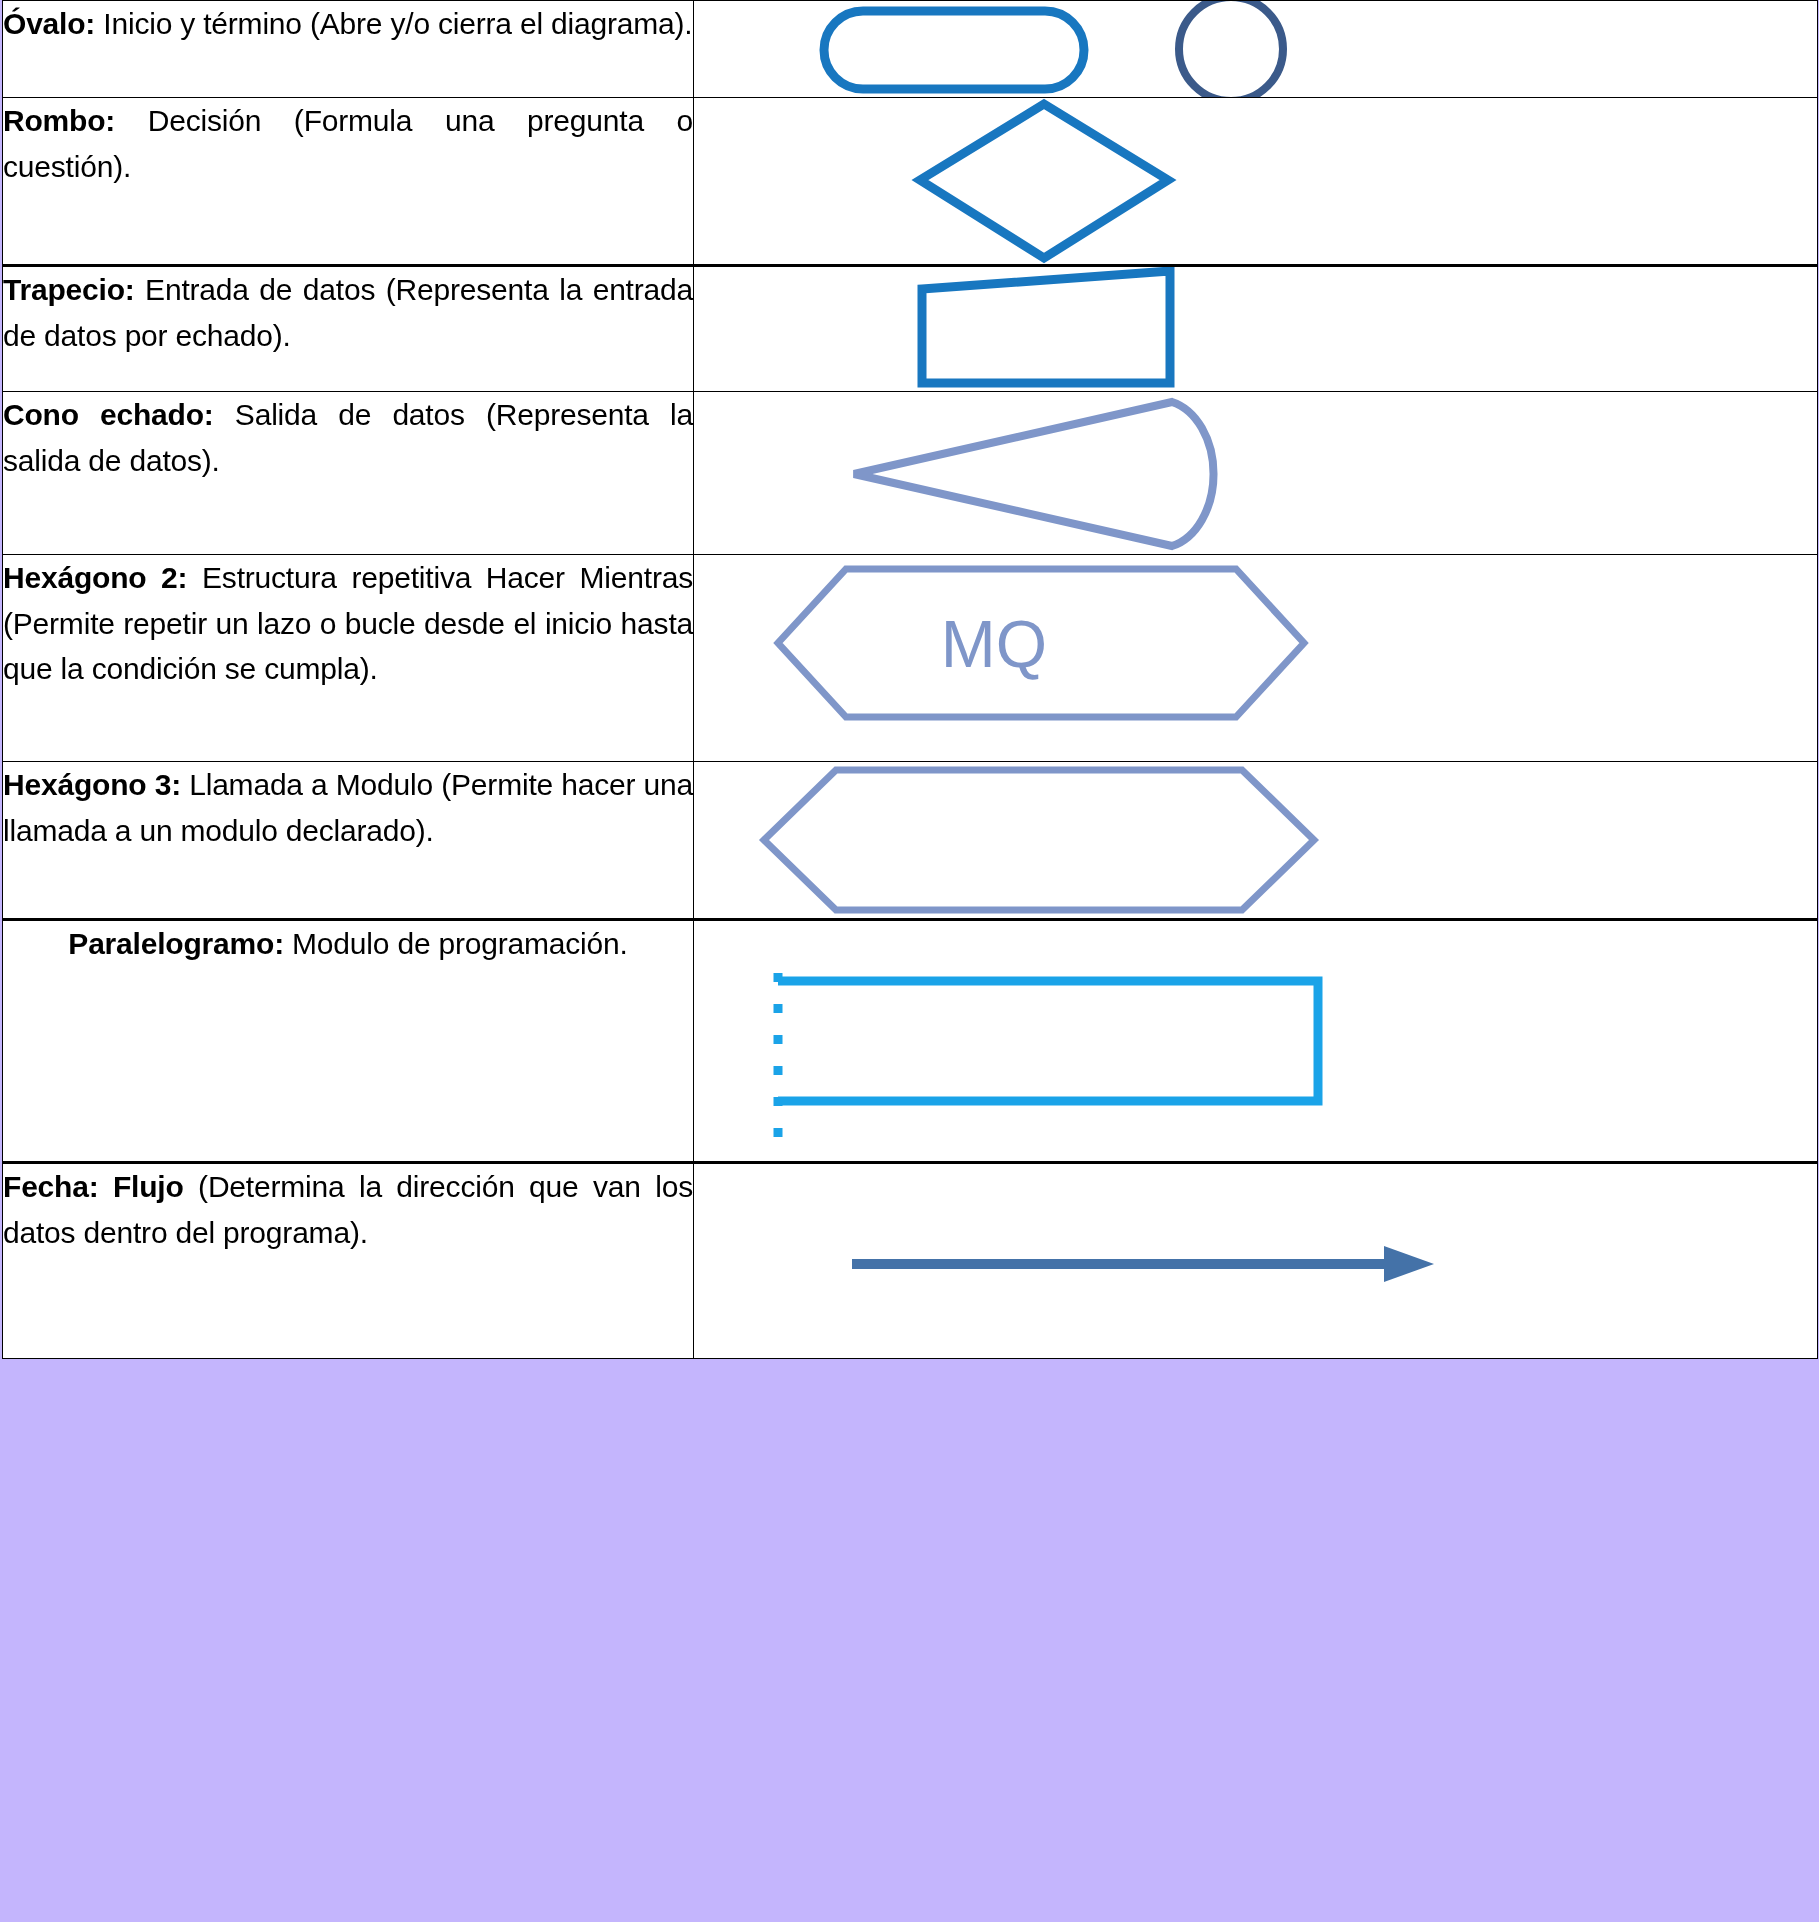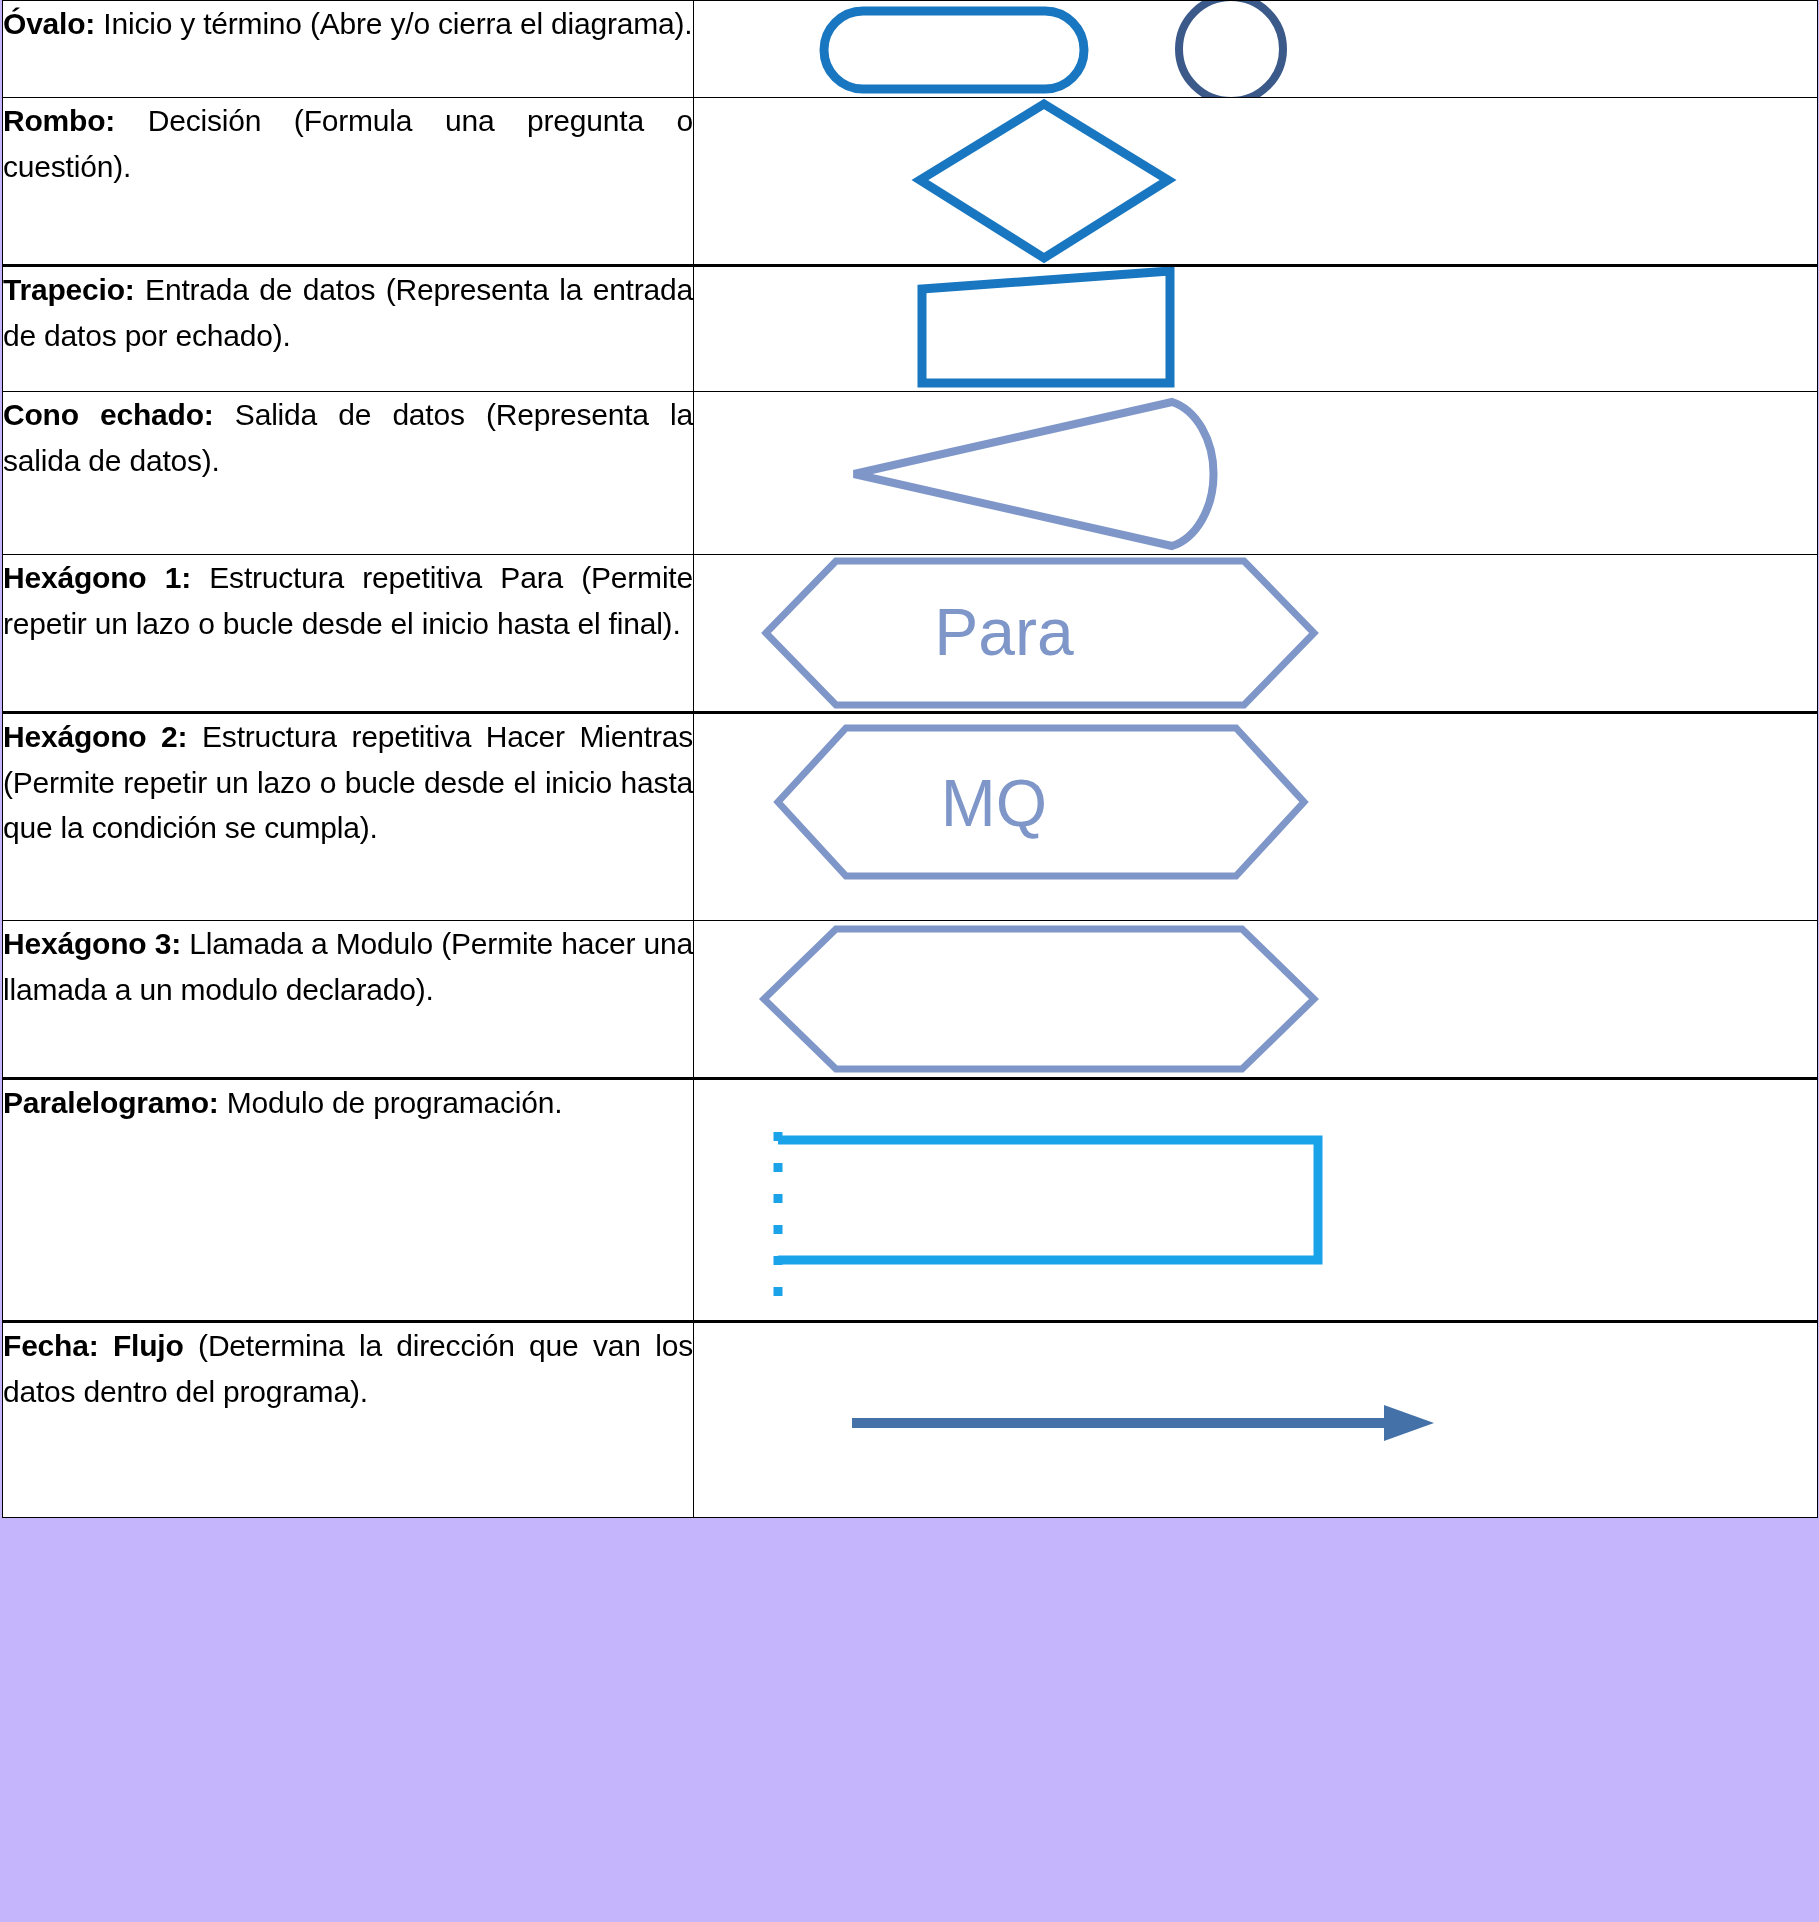--- a/index.html
+++ b/index.html
@@ -39,21 +39,21 @@
     width: 690px;
     padding: 6px 10px 6px 12px;
     text-align: justify;
     text-justify: inter-word;
     font-size: 30px;
     line-height: 1.52;
     color: #000000;
     letter-spacing: -0.2px;
   }
   td.desc.nojustify {
-    text-align: left;
+    text-align: center;
   }
 
   td.shape {
     width: 1123px;
     position: relative;
     overflow: hidden;
   }
 
   .term {
     font-weight: bold;
@@ -117,31 +117,20 @@
         <td class="desc" style="height:158px;">
           <span class="term">Cono echado:</span><span> Salida de datos (Representa la salida de datos).</span>
         </td>
         <td class="shape">
           <svg class="svgwrap" viewBox="0 0 1123 162" width="1123" height="162" preserveAspectRatio="none">
             <path d="M160,82 L478,10 A54,74 0 0 1 478,154 Z" fill="none" stroke="#7f96c9" stroke-width="8" stroke-linejoin="miter"></path>
           </svg>
         </td>
       </tr>
 
-      <tr class="thickbot">
-        <td class="desc" style="height:152px;">
-          <span class="term">Hexágono 1:</span><span> Estructura repetitiva Para (Permite repetir un lazo o bucle desde el inicio hasta el final).</span>
-        </td>
-        <td class="shape">
-          <svg class="svgwrap" viewBox="0 0 1123 156" width="1123" height="156" preserveAspectRatio="none">
-            <polygon points="142,6 550,6 620,78 550,150 142,150 72,78" fill="none" stroke="#7f96c9" stroke-width="7" stroke-linejoin="miter"></polygon>
-            <text x="310" y="100" font-family="&quot;Liberation Sans&quot;, sans-serif" font-size="66" fill="#7f96c9" text-anchor="middle">Para</text>
-          </svg>
-        </td>
-      </tr>
 
       <tr>
         <td class="desc" style="height:202px;">
           <span class="term">Hexágono 2:</span><span> Estructura repetitiva Hacer Mientras (Permite repetir un lazo o bucle desde el inicio hasta que la condición se cumpla).</span>
         </td>
         <td class="shape">
           <svg class="svgwrap" viewBox="0 0 1123 206" width="1123" height="206" preserveAspectRatio="none">
             <polygon points="152,14 542,14 610,88 542,162 152,162 84,88" fill="none" stroke="#7f96c9" stroke-width="7" stroke-linejoin="miter"></polygon>
             <text x="300" y="112" font-family="&quot;Liberation Sans&quot;, sans-serif" font-size="66" fill="#7f96c9" text-anchor="middle">MQ</text>
           </svg>

